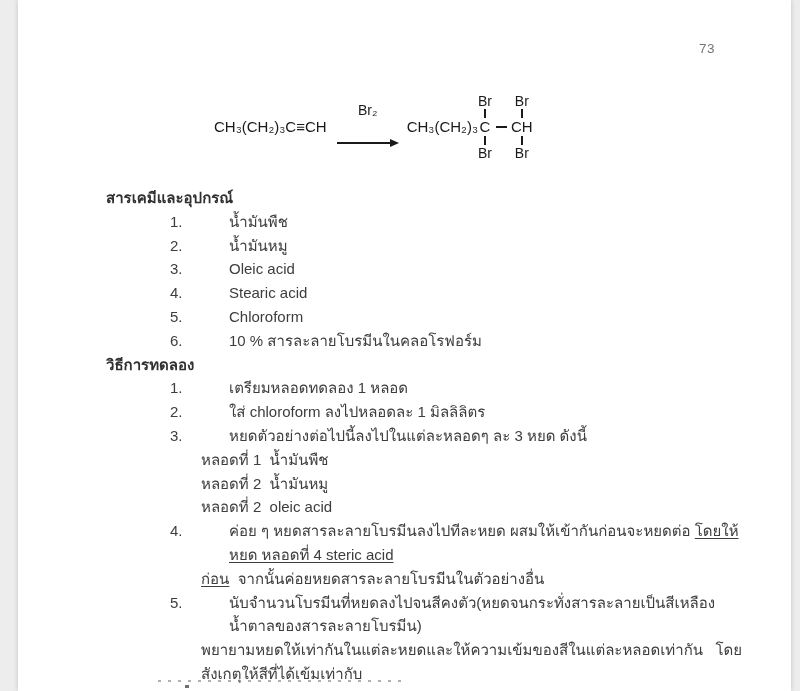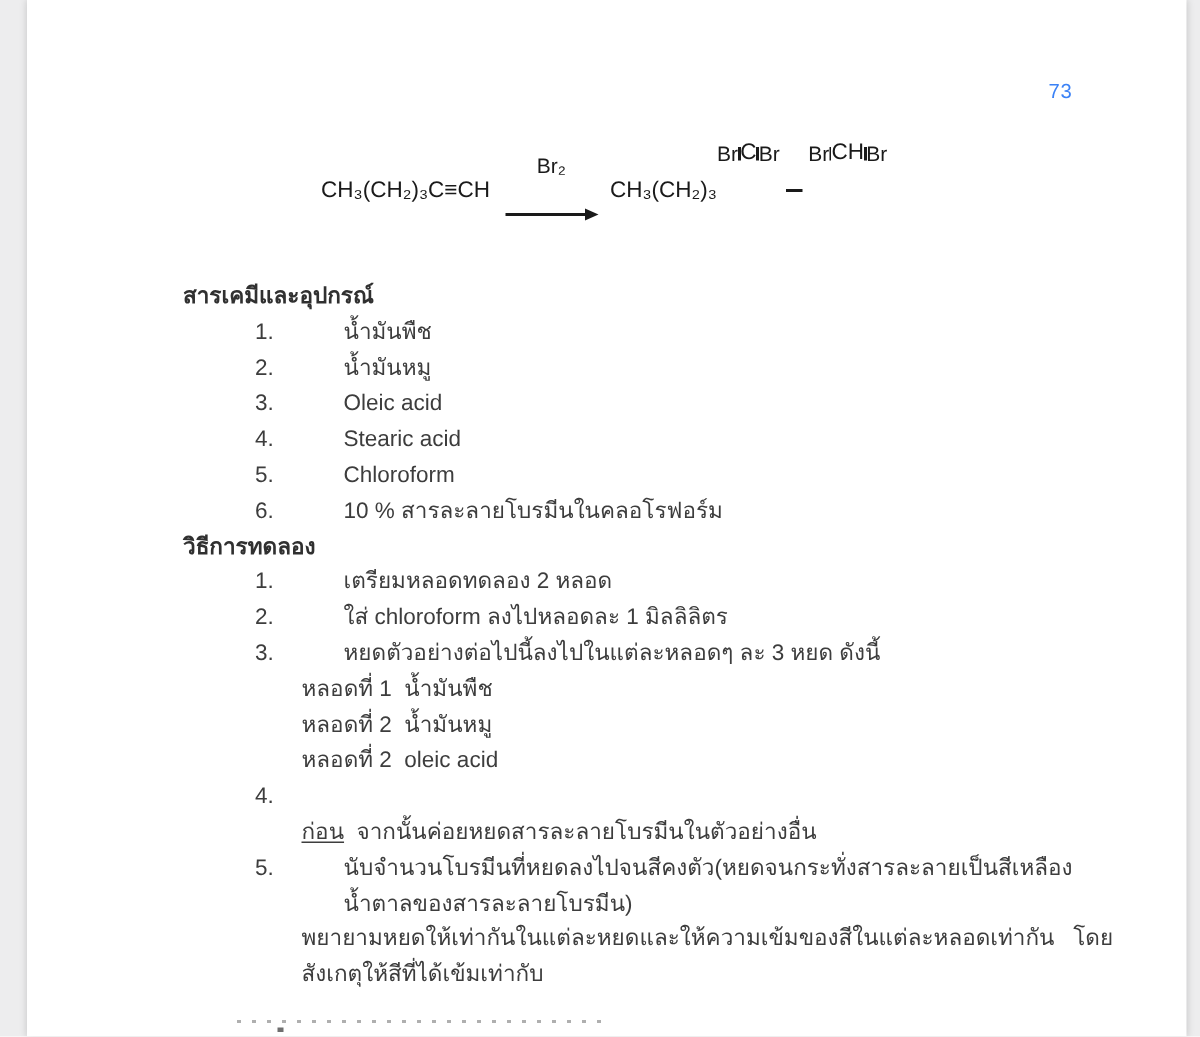--- a/index.html
+++ b/index.html
@@ -8,22 +8,22 @@
     background:#ededee;
     font-family:"Liberation Sans","DejaVu Sans",sans-serif;
     color:#3d3d3d;
   }
   .page{
     position:absolute;left:18px;top:0;width:773px;height:691px;
     background:#ffffff;
     box-shadow:0 0 5px rgba(0,0,0,0.18);
   }
   .page-number{
-    position:absolute;left:681px;top:53px;
-    font-size:13.5px;color:#3b82f6;letter-spacing:0.5px;
+    position:absolute;left:681px;top:41px;
+    font-size:13.5px;color:#737373;letter-spacing:0.5px;
   }
 
   
   .equation{
     position:absolute;left:196px;top:93px;
     display:flex;align-items:flex-start;
     color:#1a1a1a;font-size:15px;line-height:18px;
   }
   .reactant{margin-top:25px;white-space:nowrap;}
   .arrow-group{
@@ -32,32 +32,32 @@
   }
   .reagent-label{font-size:14px;line-height:16px;margin-top:9px;margin-bottom:18px;}
   .arrow{position:relative;width:62px;height:8px;margin-top:3px;}
   .arrow .shaft{position:absolute;left:0;top:3px;width:54px;height:1.5px;background:#1a1a1a;}
   .arrow .head{
     position:absolute;right:0;top:0;width:0;height:0;
     border-left:9px solid #1a1a1a;border-top:4px solid transparent;border-bottom:4px solid transparent;
   }
   .product{display:flex;align-items:flex-start;}
   .p-prefix{margin-top:25px;white-space:nowrap;}
-  .bond-col{display:flex;flex-direction:row;align-items:center;}
+  .bond-col{display:flex;flex-direction:column;align-items:center;}
   .br-label{font-size:14px;line-height:16px;height:16px;}
   .vbond{width:1.5px;height:9px;background:#1a1a1a;}
   .c-atom{font-size:15px;line-height:18px;height:18px;}
   .hbond{width:11px;height:1.5px;background:#1a1a1a;margin:33px 4px 0 4px;}
 
   
   .content{
     position:absolute;left:88px;top:186px;right:40px;
     font-size:15px;line-height:23.8px;color:#3d3d3d;
   }
-  .section-heading{font-weight:700;color:#303030;margin-left:16px;}
+  .section-heading{font-weight:700;color:#303030;}
   .row{display:flex;}
   .num{display:inline-block;margin-left:64px;width:31px;flex:0 0 31px;}
   .tline{white-space:pre-wrap;margin-left:28px;}
   .indent{margin-left:95px;}
   .ul-seg{text-decoration:underline;text-underline-offset:2px;}
 
   
   .clipped-line{
     position:absolute;left:140px;top:680px;width:248px;height:2px;
     background:repeating-linear-gradient(90deg,#8d8d8d 0 3px,transparent 3px 10px);
@@ -131,37 +131,38 @@
     </div>
     <div class="row">
       <span class="num">6.</span>
       <span class="tline">10 % สารละลายโบรมีนในคลอโรฟอร์ม</span>
     </div>
 
     <div class="section-heading">วิธีการทดลอง</div>
 
     <div class="row">
       <span class="num">1.</span>
-      <span class="tline">เตรียมหลอดทดลอง 2 หลอด</span>
+      <span class="tline">เตรียมหลอดทดลอง 1 หลอด</span>
     </div>
     <div class="row">
       <span class="num">2.</span>
       <span class="tline">ใส่ chloroform ลงไปหลอดละ 1 มิลลิลิตร</span>
     </div>
 
     <div class="row">
       <span class="num">3.</span>
       <span class="tline">หยดตัวอย่างต่อไปนี้ลงไปในแต่ละหลอดๆ ละ 3 หยด ดังนี้</span>
     </div>
     <div class="indent tline">หลอดที่ 1  น้ำมันพืช</div>
     <div class="indent tline">หลอดที่ 2  น้ำมันหมู</div>
     <div class="indent tline">หลอดที่ 2  oleic acid</div>
 
     <div class="row">
       <span class="num">4.</span>
+      <span class="tline"><span>ค่อย ๆ หยดสารละลายโบรมีนลงไปทีละหยด ผสมให้เข้ากันก่อนจะหยดต่อ </span><span class="ul-seg">โดยให้หยด หลอดที่ 4 steric acid</span></span>
     </div>
     <div class="indent tline"><span class="ul-seg">ก่อน</span><span>  จากนั้นค่อยหยดสารละลายโบรมีนในตัวอย่างอื่น</span></div>
 
     <div class="row">
       <span class="num">5.</span>
       <span class="tline">นับจำนวนโบรมีนที่หยดลงไปจนสีคงตัว(หยดจนกระทั่งสารละลายเป็นสีเหลืองน้ำตาลของสารละลายโบรมีน)</span>
     </div>
     <div class="indent tline">พยายามหยดให้เท่ากันในแต่ละหยดและให้ความเข้มของสีในแต่ละหลอดเท่ากัน   โดยสังเกตุให้สีที่ได้เข้มเท่ากับ</div>
 
   </div>

